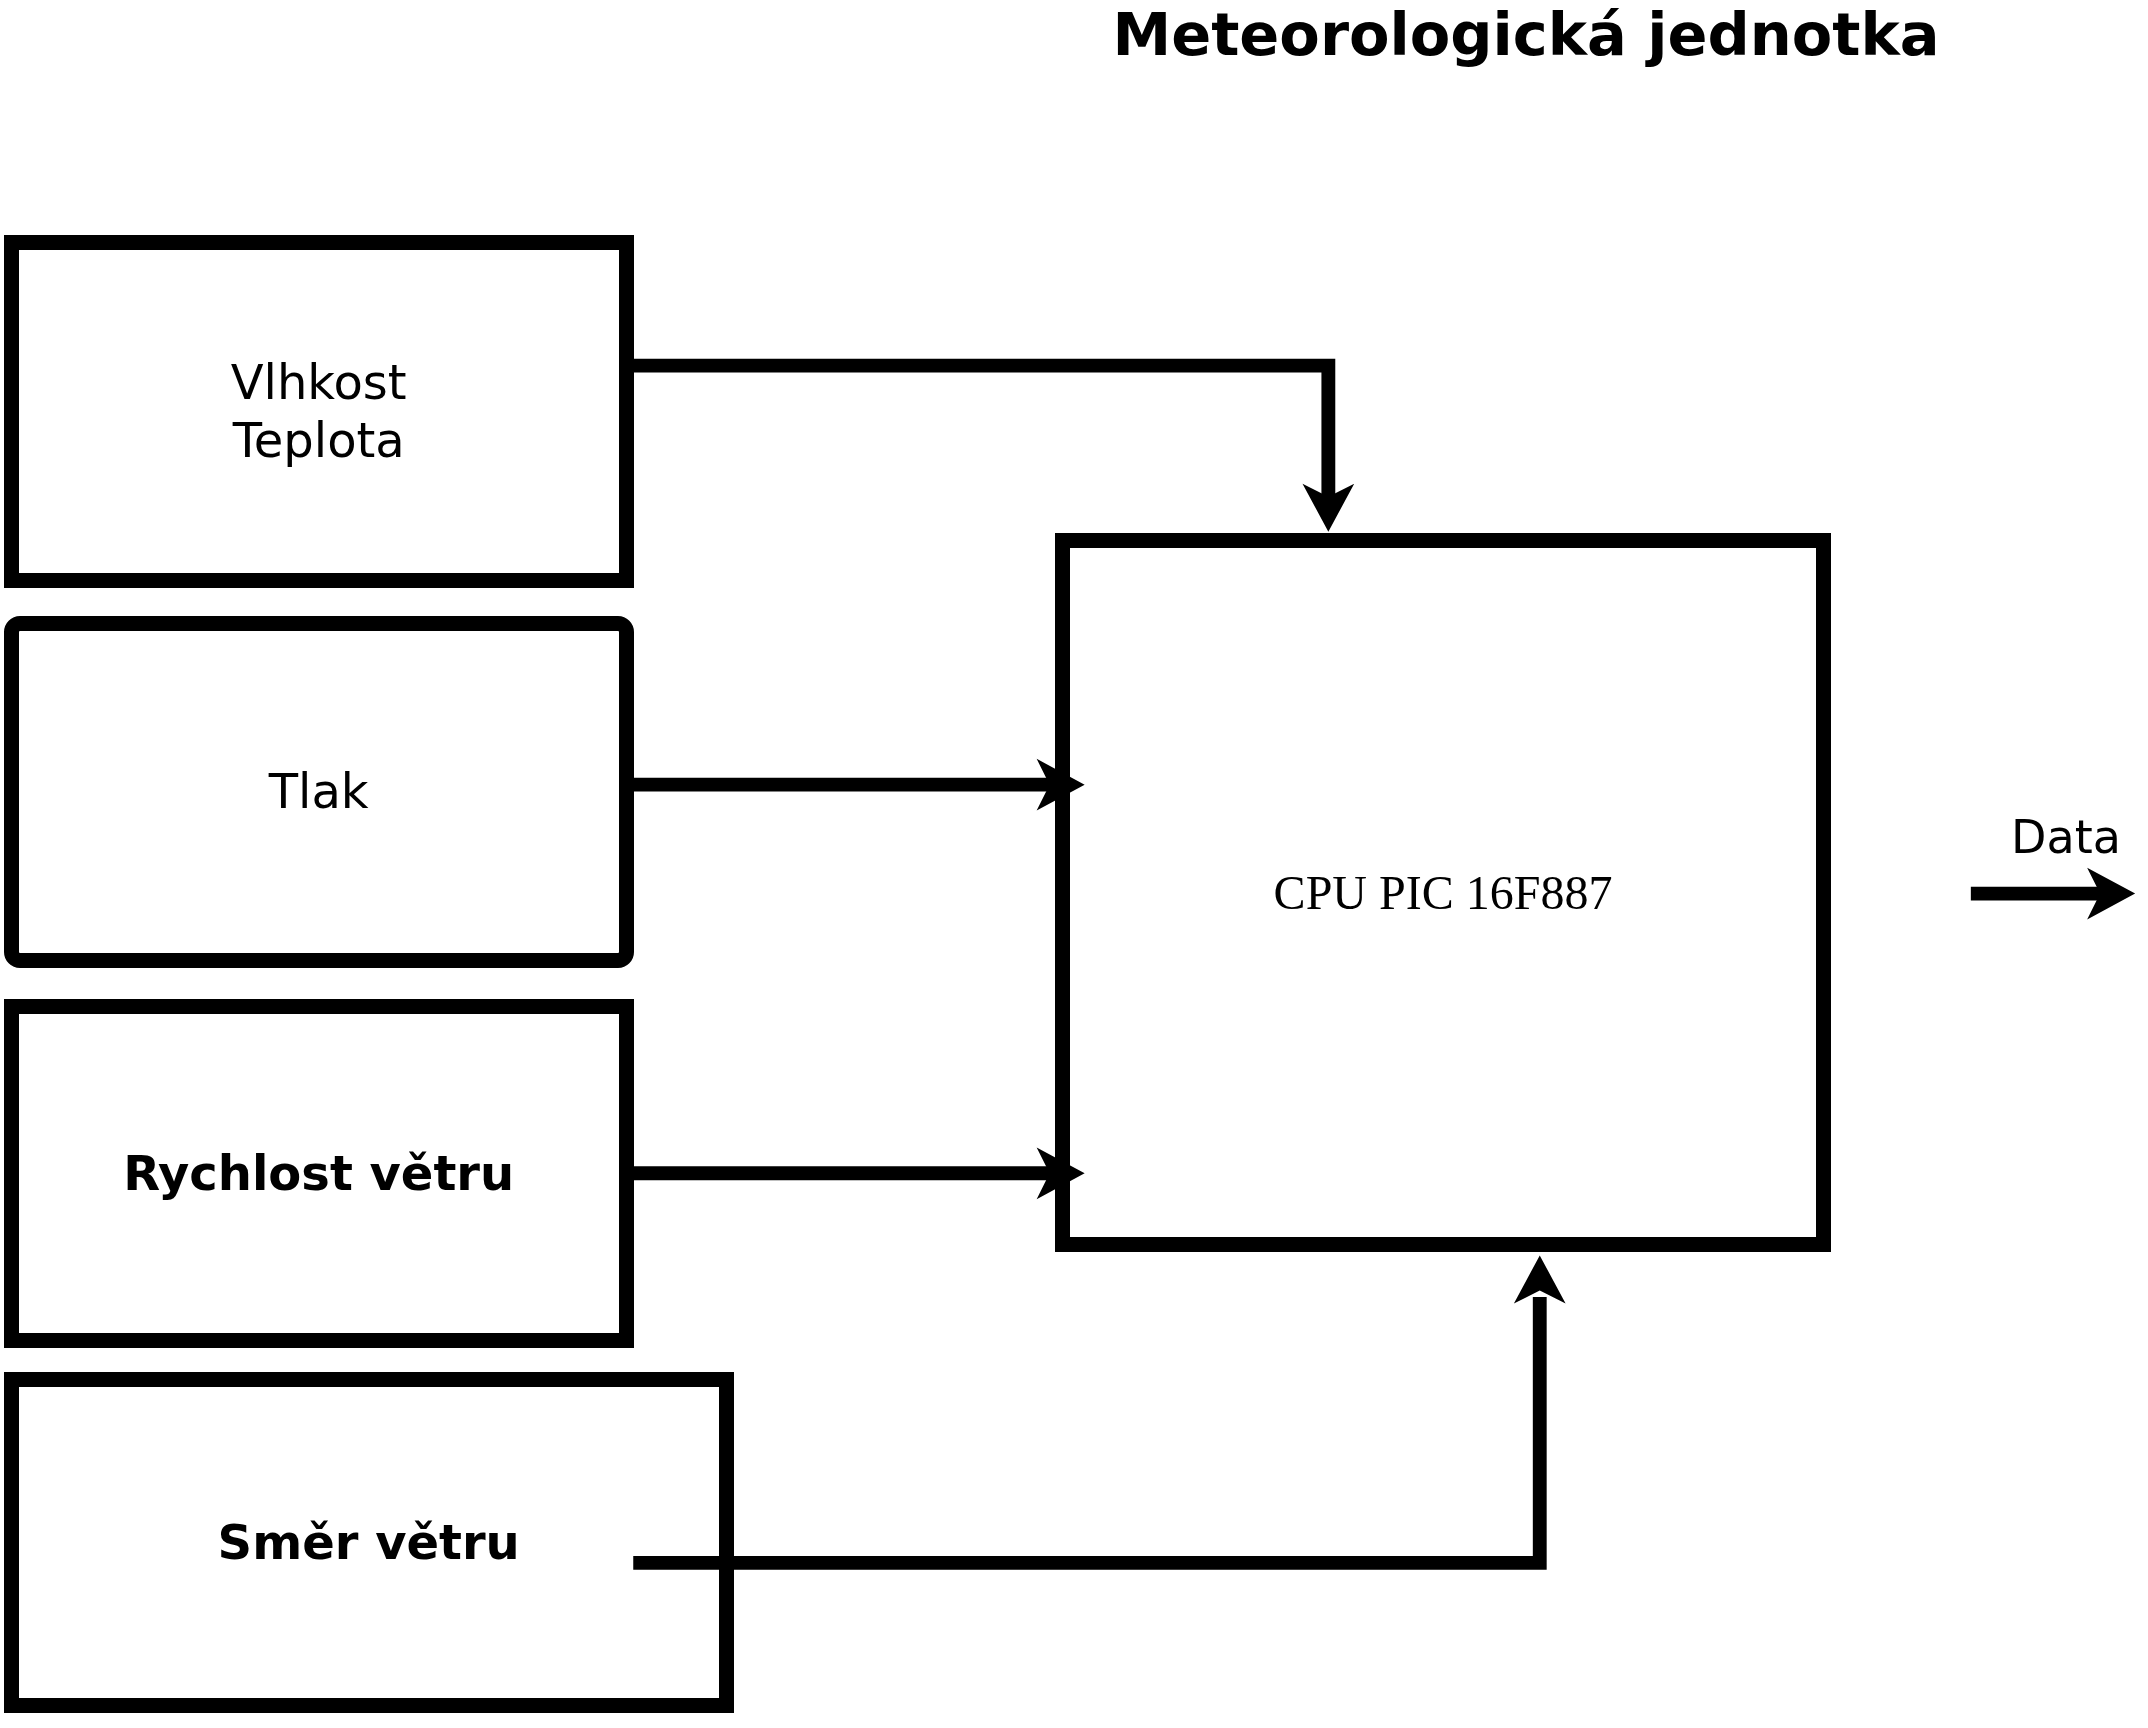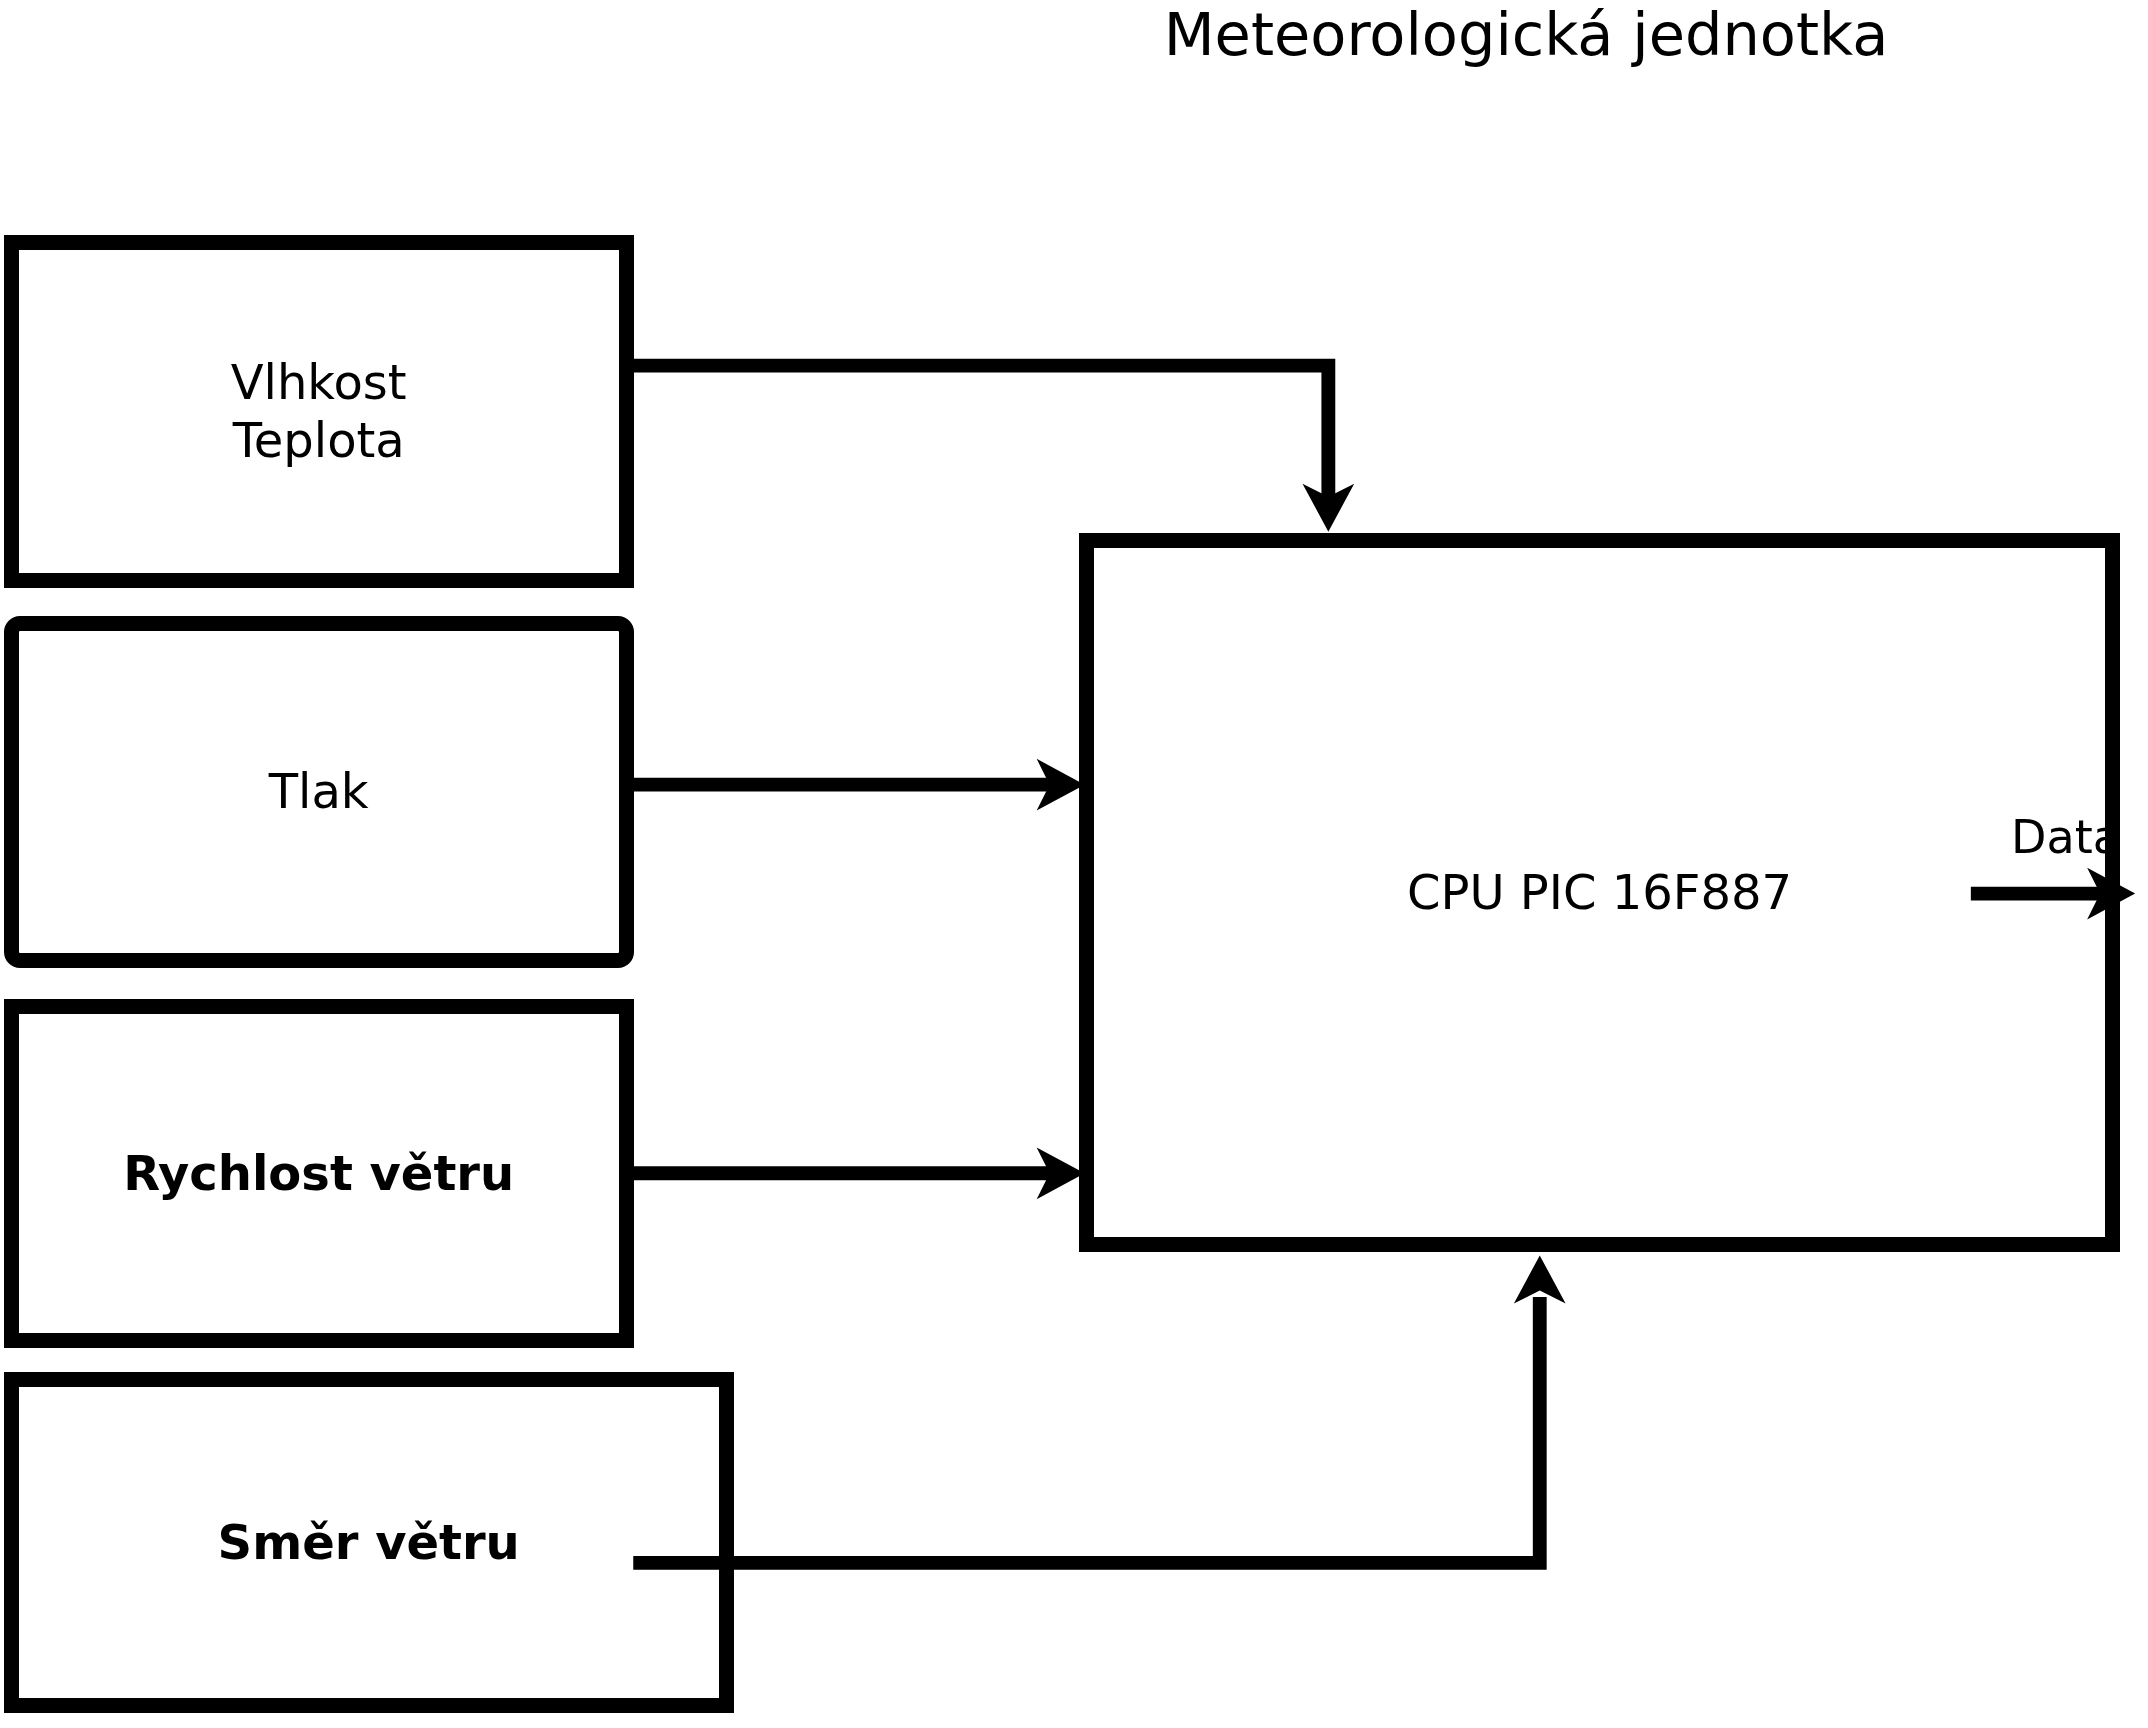--- a/index.html
+++ b/index.html
@@ -16,21 +16,21 @@
     background:var(--bg);
     overflow:hidden;
   }
   .title{
     position:absolute;
     top:0px;
     left:972px;
     width:1108px;
     text-align:center;
     font-size:59px;
-    font-weight:normal;
+    font-weight:bold;
     line-height:70px;
     color:var(--line);
     white-space:nowrap;
   }
   .box{
     position:absolute;
     border:15.7px solid var(--line);
     background:var(--bg);
     display:flex;
     align-items:center;
@@ -90,21 +90,21 @@
   </div>
 
   <div class="box" style="left:3.7px;top:999px;width:630px;height:349px;font-weight:bold;">
     <span class="label">Rychlost větru</span>
   </div>
 
   <div class="box" style="left:3.7px;top:1372px;width:730px;height:341px;font-weight:bold;">
     <span class="label">Směr větru</span>
   </div>
 
-  <div class="box cpu-box" style="left:1079px;top:533px;width:1041px;height:719px;">
+  <div class="box cpu-box" style="left:1055px;top:533px;width:776px;height:719px;font-family:Liberation Serif, serif;">
     <span class="label">CPU PIC 16F887</span>
   </div>
 
   <div class="data-label">Data</div>
 
   <svg class="wires" viewBox="0 0 2328 1873">
 
     <g>
       <polyline class="wire" points="686,396 1439,396 1439,545"></polyline>
       <polygon class="head" points="1439,576 1411,524 1439,538 1467,524"></polygon>

